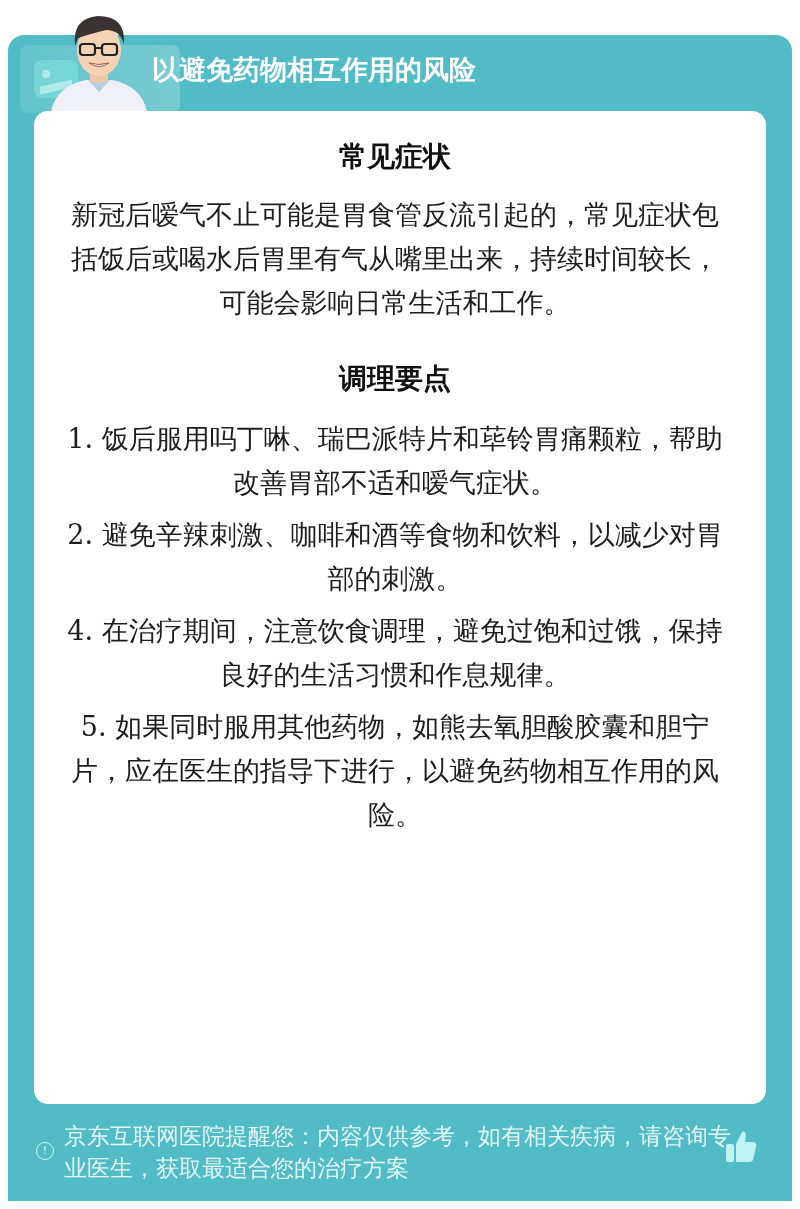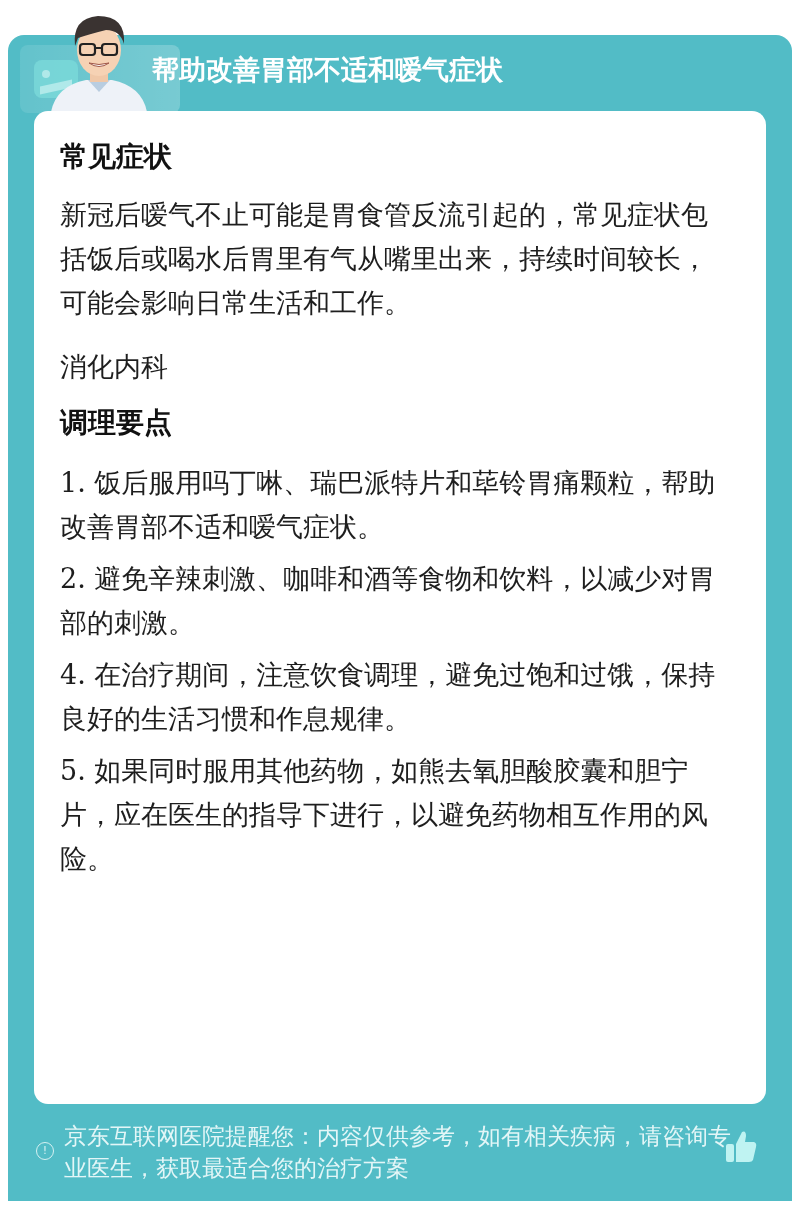--- a/index.html
+++ b/index.html
@@ -33,21 +33,21 @@
     position: absolute; left: 46px; top: 8px; width: 106px; height: 104px;
   }
   .title {
     position: absolute; left: 152px; top: 50px; font-size: 27px; font-weight: bold;
     color: #ffffff; letter-spacing: 0px; line-height: 40px;
   }
   .card {
     position: absolute; left: 34px; top: 111px; width: 732px; height: 993px;
     background: #ffffff; border-radius: 14px;
   }
-  .content { position: absolute; left: 26px; top: 22px; width: 670px; color: #1a1a1a; }
+  .content { position: absolute; left: 26px; top: 22px; width: 670px; color: #1a1a1a; text-align: center; }
   h2 { margin: 0; font-size: 28px; font-weight: bold; line-height: 48px; color: #111; }
   p { margin: 0; font-size: 27px; line-height: 44px; color: #1e1e1e; }
   .sec-gap { height: 10px; }
   .item { margin-bottom: 8px; }
   .num { font-family: "DejaVu Serif", "Liberation Serif", serif; }
   .footer {
     position: absolute; left: 36px; top: 1120px; width: 700px;
     display: flex; align-items: flex-start;
   }
   .info-icon {
@@ -70,30 +70,29 @@
   <path d="M42 72 L53 84 L64 72 Z" fill="#b9cde0"></path>
   <rect x="44" y="56" width="18" height="18" fill="#f0c8a8"></rect>
   <ellipse cx="53" cy="42" rx="22" ry="26" fill="#f6d2b4"></ellipse>
   <path d="M29 38 Q26 10 52 8 Q80 8 78 36 Q74 22 60 22 Q44 26 32 30 Z" fill="#3a3331"></path>
   <rect x="34" y="36" width="15" height="11" rx="3" fill="none" stroke="#222" stroke-width="2.2"></rect>
   <rect x="56" y="36" width="15" height="11" rx="3" fill="none" stroke="#222" stroke-width="2.2"></rect>
   <line x1="49" y1="40" x2="56" y2="40" stroke="#222" stroke-width="2"></line>
   <path d="M43 55 Q53 62 63 55 Q53 58 43 55 Z" fill="#ffffff" stroke="#a0584a" stroke-width="1"></path>
 </svg>
 
-<div class="title">帮助改善胃部不适和嗳气症状</div>
+<div class="title">以避免药物相互作用的风险</div>
 
 <div class="card">
   <div class="content">
     <h2>常见症状</h2>
     <div style="height:12px"></div>
     <p>新冠后嗳气不止可能是胃食管反流引起的，常见症状包括饭后或喝水后胃里有气从嘴里出来，持续时间较长，可能会影响日常生活和工作。</p>
     <div class="sec-gap"></div>
     <div style="height:10px"></div>
-    <p>消化内科</p>
     <div class="sec-gap"></div>
     <h2>调理要点</h2>
     <div style="height:14px"></div>
     <p class="item"><span class="num">1.</span> <span>饭后服用吗丁啉、瑞巴派特片和荜铃胃痛颗粒，帮助改善胃部不适和嗳气症状。</span></p>
     <p class="item"><span class="num">2.</span> <span>避免辛辣刺激、咖啡和酒等食物和饮料，以减少对胃部的刺激。</span></p>
     <p class="item"><span class="num">4.</span> <span>在治疗期间，注意饮食调理，避免过饱和过饿，保持良好的生活习惯和作息规律。</span></p>
     <p class="item"><span class="num">5.</span> <span>如果同时服用其他药物，如熊去氧胆酸胶囊和胆宁片，应在医生的指导下进行，以避免药物相互作用的风险。</span></p>
   </div>
 </div>
 

